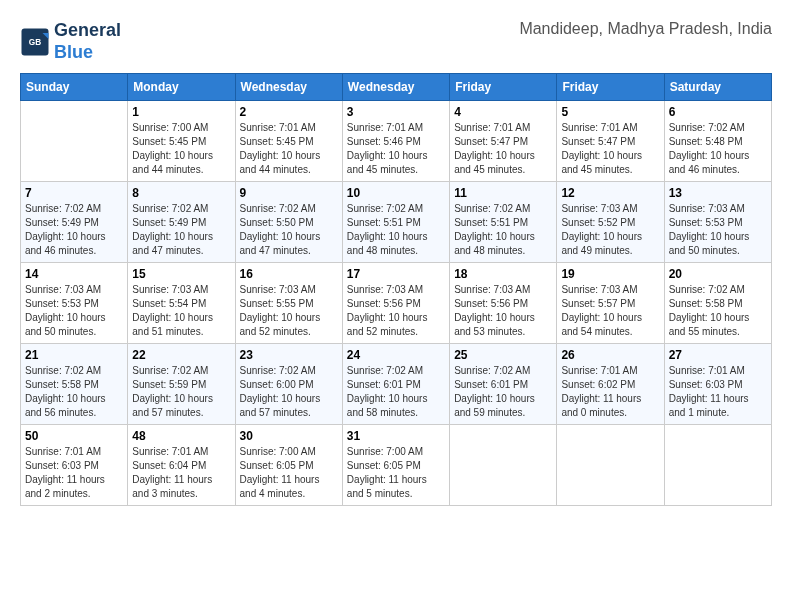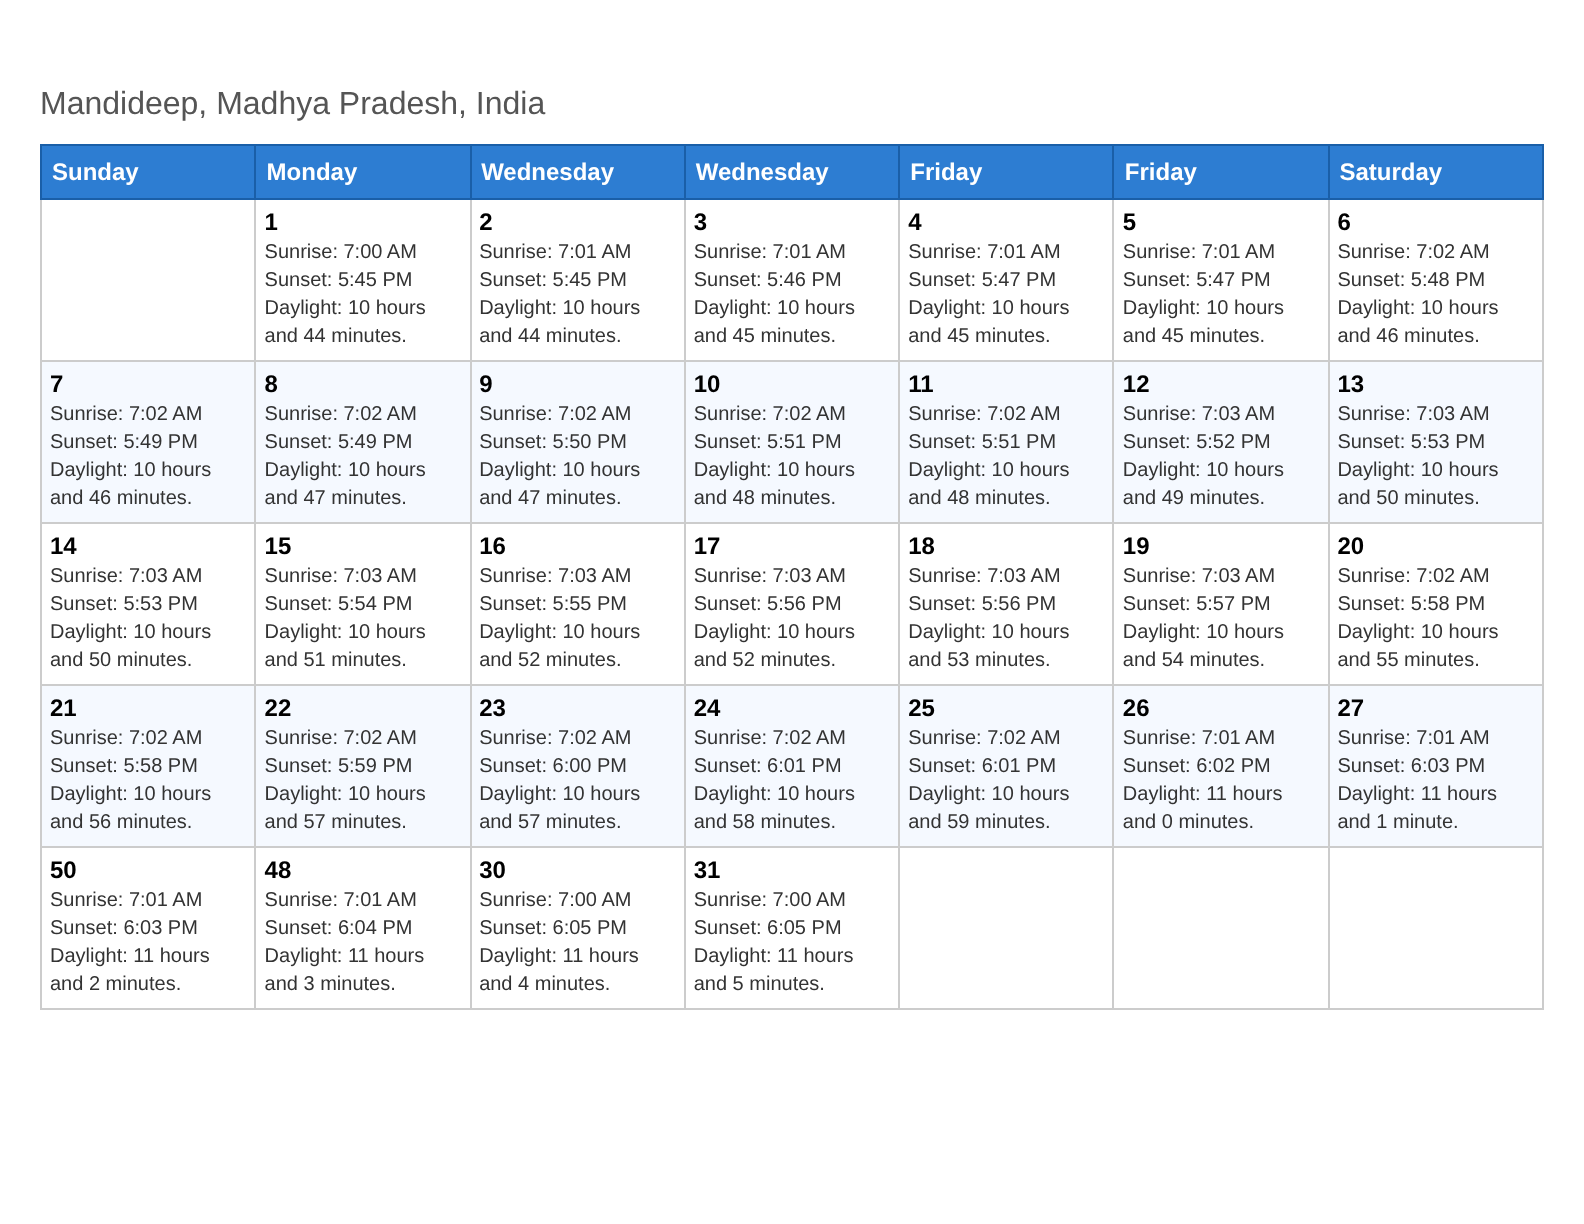--- a/index.html
+++ b/index.html
@@ -36,21 +36,20 @@
       text-align: right;
     }
     .month-title {
       font-size: 32px;
       font-weight: bold;
       color: #333;
     }
     .location {
       font-size: 16px;
       color: #555;
-      margin-top: 24px;
     }
     table {
       width: 100%;
       border-collapse: collapse;
       font-size: 11px;
     }
     thead tr th {
       background-color: #2d7dd2;
       color: #fff;
       padding: 6px 5px;
@@ -80,20 +79,33 @@
       background: #f9f9f9;
     }
     tr:nth-child(even) td { background: #f5f9ff; }
     tr:nth-child(odd) td { background: #fff; }
     thead tr th:first-child { border-radius: 0; }
   </style>
 </head>
 <body>
 
 <div class="header">
+  <div class="logo">
+    <svg class="logo-icon" viewBox="0 0 40 40">
+      <rect x="2" y="2" width="36" height="36" rx="4" fill="#1a3a5c"></rect>
+      <text x="20" y="24" text-anchor="middle" fill="white" font-size="11" font-weight="bold" font-family="Arial">GB</text>
+      <polygon points="30,8 38,8 38,16" fill="#2d7dd2"></polygon>
+    </svg>
+    <div>
+      <div class="logo-text">
+        <span>General</span><br>
+        <span class="logo-blue">Blue</span>
+      </div>
+    </div>
+  </div>
   <div class="title-block">
     <div class="location">Mandideep, Madhya Pradesh, India</div>
   </div>
 </div>
 
 <table>
   <thead>
     <tr>
     <th>Sunday</th>
         <th>Monday</th>

